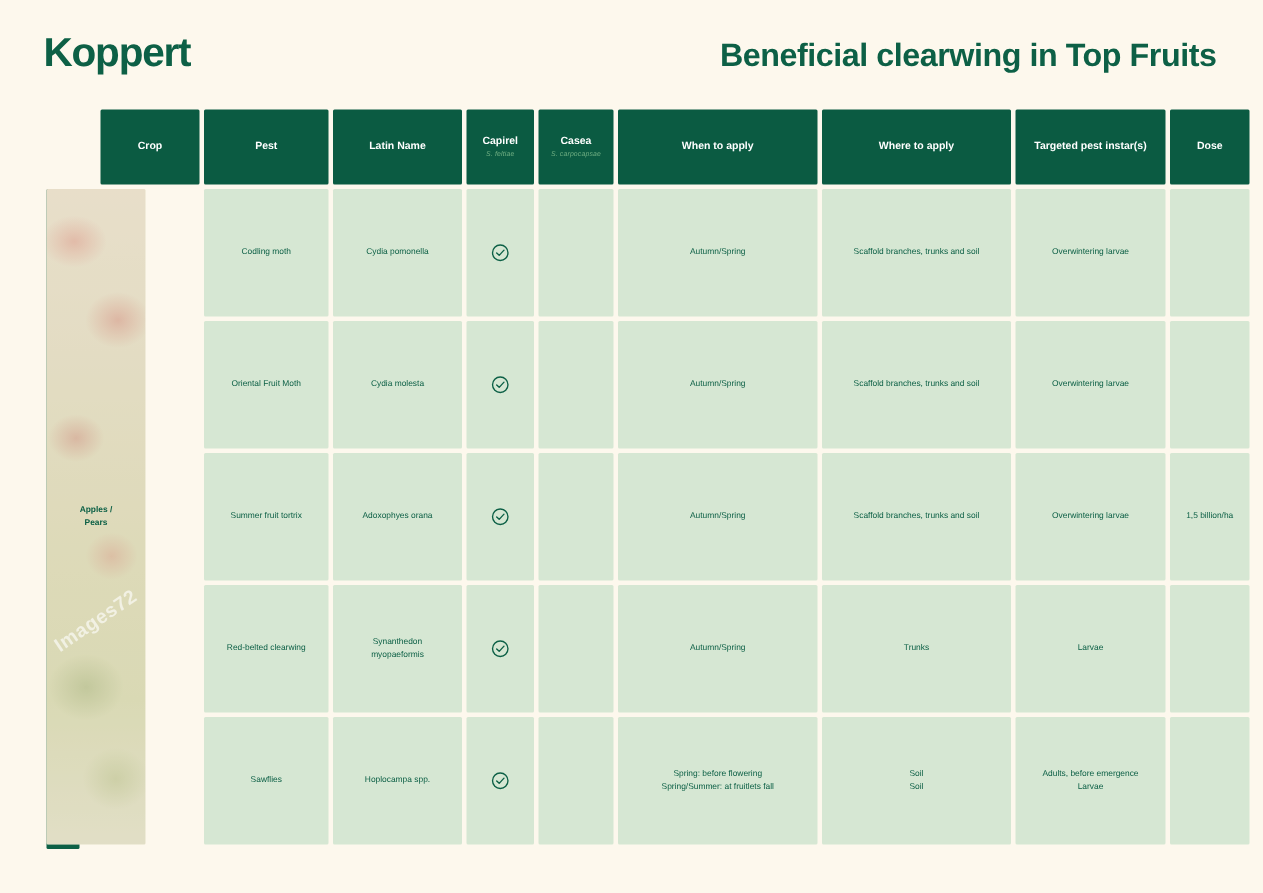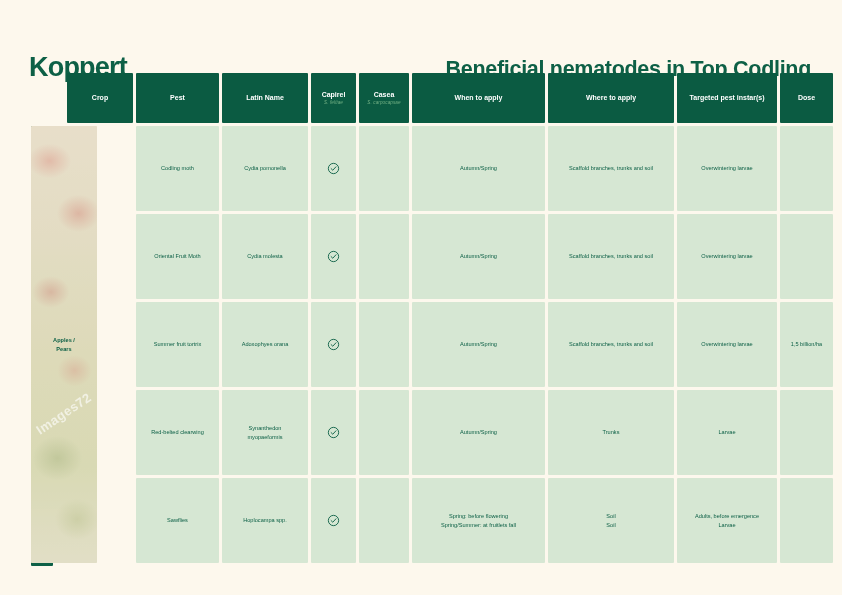--- a/index.html
+++ b/index.html
@@ -20,21 +20,20 @@
     width: 842px;
     height: 595px;
   }
 
   
   .topbar {
     position: absolute;
     left: 0; top: 0;
     width: 842px;
     height: 70px;
-    margin-top: 32px;
   }
   .logo {
     position: absolute;
     left: 29px;
     top: 22px;
     font-size: 27px;
     font-weight: bold;
     letter-spacing: -0.8px;
     color: #0d6046;
     line-height: 1;
@@ -192,21 +191,21 @@
 
   .spacer-col { width: 66px; flex: none; }
 </style>
 </head>
 <body>
 
 <div class="page">
 
   <div class="topbar">
     <div class="logo">Koppert</div>
-    <div class="doc-title">Beneficial nematodes in Top Codling</div>
+    <div class="doc-title">Beneficial clearwing in Top Fruits</div>
   </div>
 
   <div class="grid">
 
     <div class="side-band">
       <span class="side-band-label">Top Fruits</span>
     </div>
 
     <div class="table">
 

